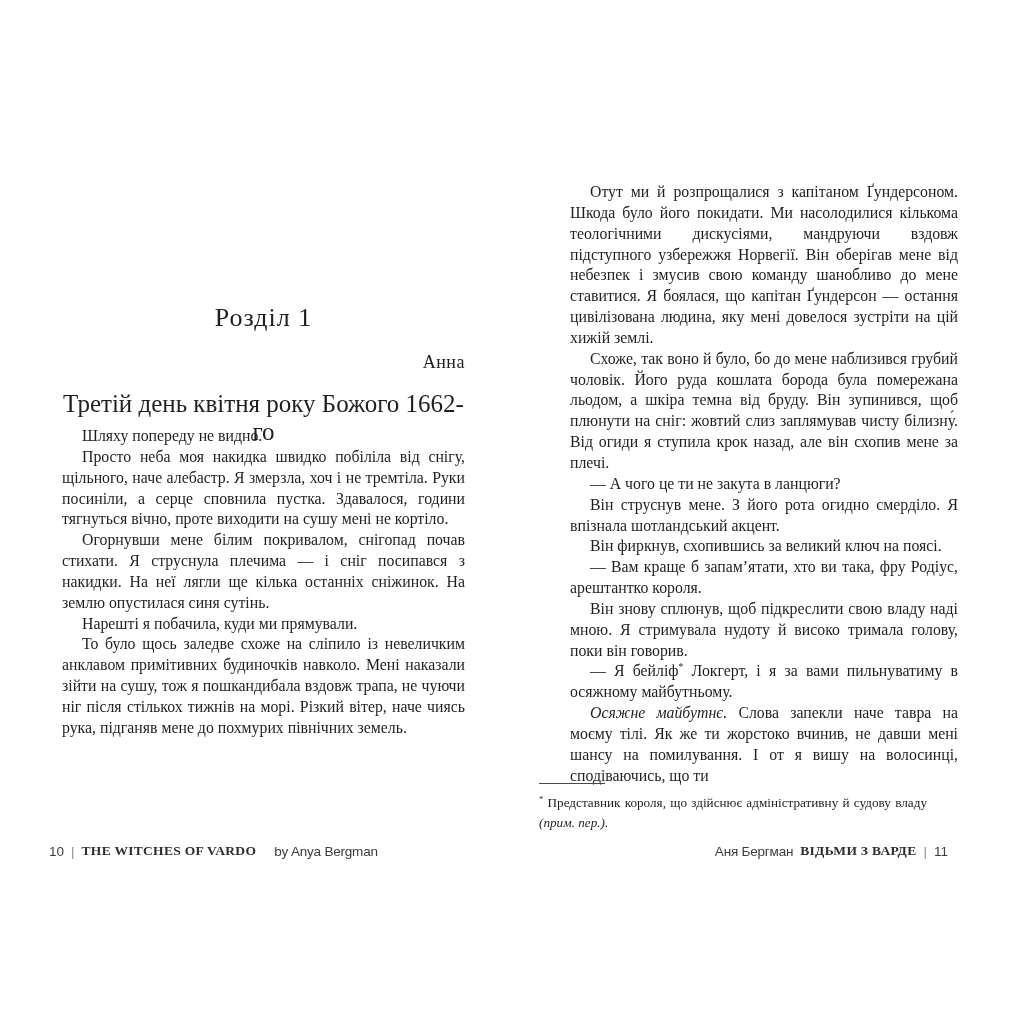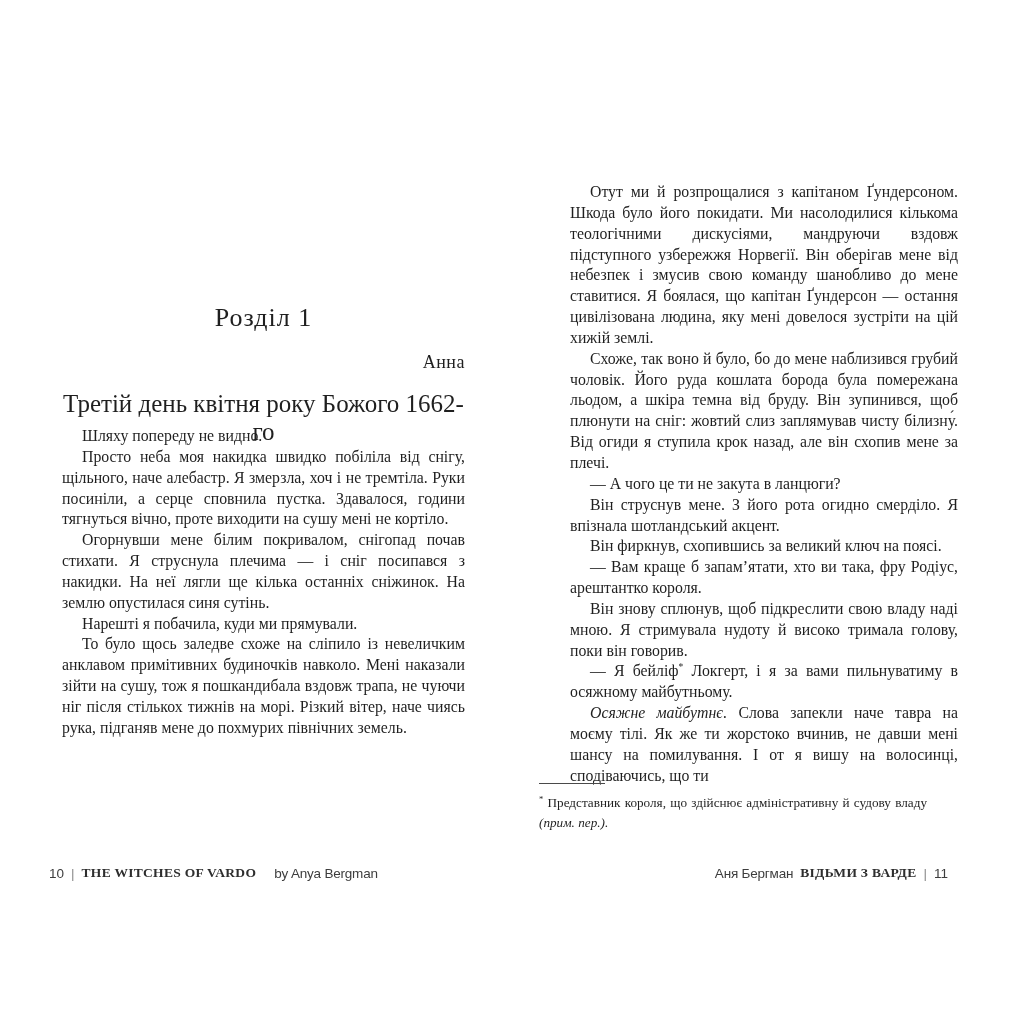--- a/index.html
+++ b/index.html
@@ -56,35 +56,34 @@
   .footnote-rule { width: 66px; height: 0; border-top: 1px solid #4a4a4a; margin: 0 0 9px 0; }
   .footnote {
     margin: 0; font-size: 13.2px; line-height: 19.5px; text-align: justify;
   }
   .footnote sup { font-size: 8.5px; vertical-align: super; line-height: 0; }
   .footnote em { font-style: italic; }
 
   
   .running-footer {
     position: absolute; top: 843px;
-    display: flex; align-items: flex-end;
+    display: flex; align-items: center;
     font-size: 13.5px; color: #3d3d3d;
     font-family: "Liberation Sans", sans-serif;
     white-space: nowrap;
   }
   .footer-left  { left: 49px; gap: 7px; }
   .footer-right { right: 76px; gap: 7px; justify-content: flex-end; }
   .footer-sep { color: #8a8a8a; font-weight: 300; }
   .footer-serif-caps {
     font-family: "Liberation Serif", serif;
     font-weight: 600;
     font-size: 13.5px;
     letter-spacing: 0.3px;
     color: #2e2e2e;
-    margin-top: 22px;
   }
   .footer-sans { font-weight: 400; letter-spacing: -0.2px; margin-left: 11px; }
   .footer-num { font-weight: 400; }
 </style>
 </head>
 <body>
 
 <div class="spread">
 
   <header class="chapter-head">

